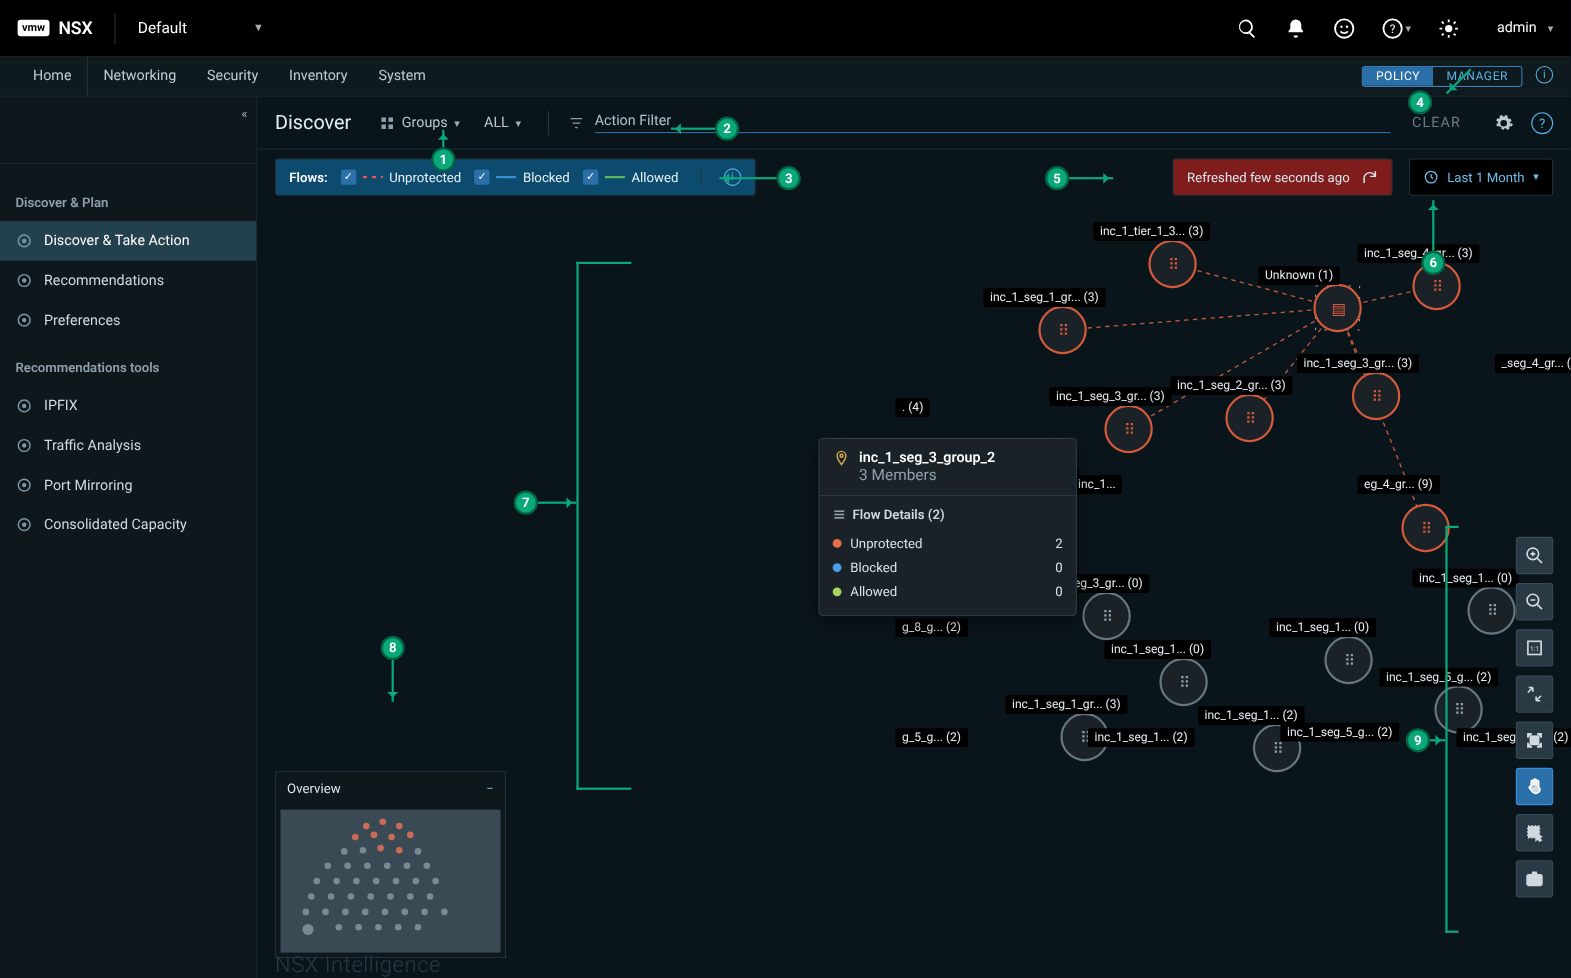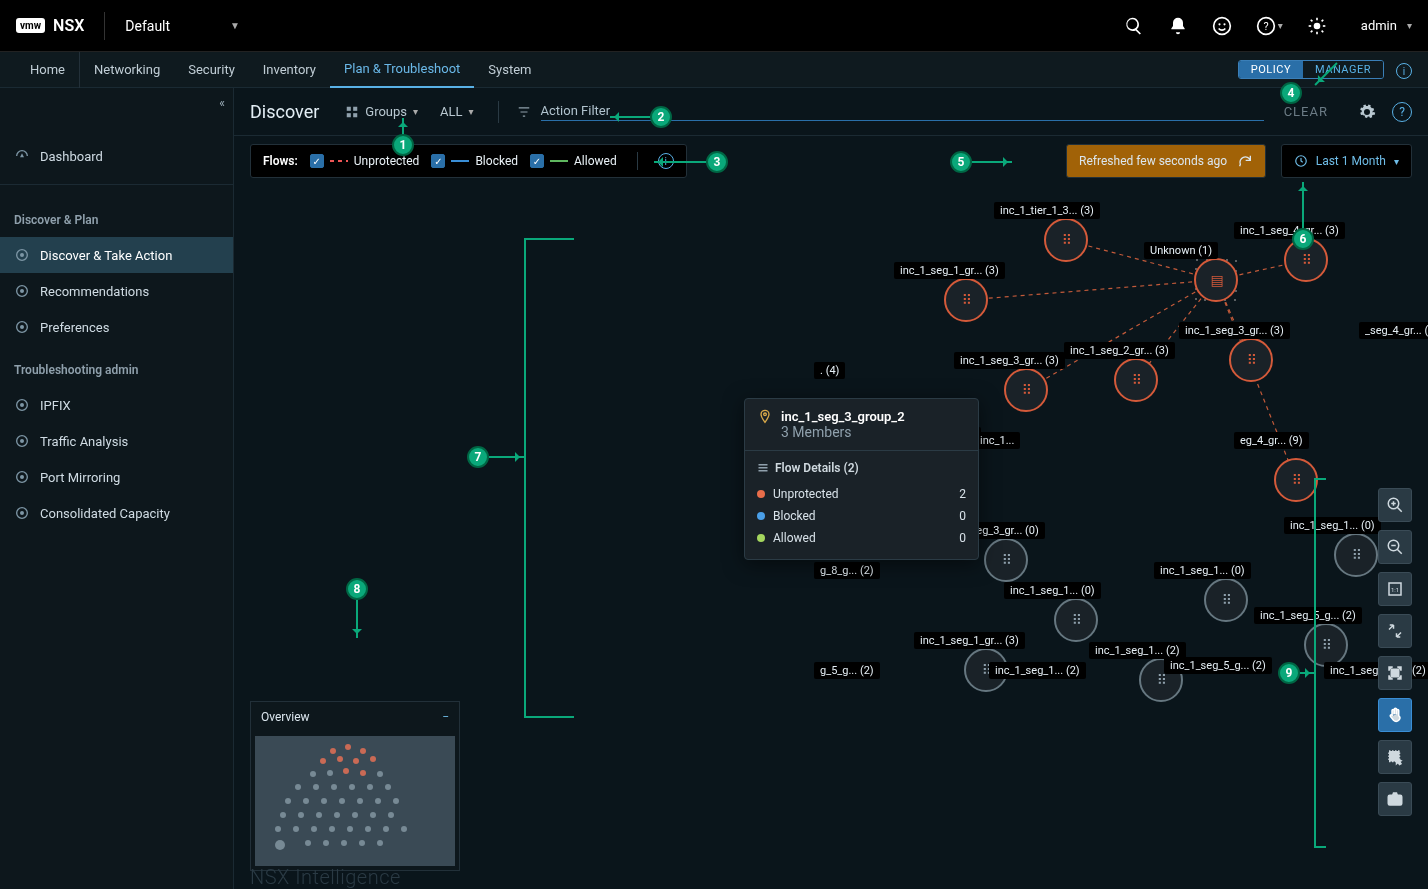--- a/index.html
+++ b/index.html
@@ -30,21 +30,21 @@
 .user-label { color:#fff; font-size:13px; margin-left:10px; margin-right:4px;text-align:center;}
 .chev { font-size:10px; color:#aaa;}
 
 .navbar {
   height:36px; background:#0f1a1f; display:flex; align-items:center; padding:0 16px;
   border-bottom:1px solid #1a2a33;
 }
 .navbar .tab { padding:0 14px; height:36px; display:flex; align-items:center; font-size:13px; color:#c0cdd5; cursor:pointer;}
 .navbar .tab.active { color:#6ab8e8; border-bottom:2px solid #59b1e6;}
 .navbar .tab.sep { border-right:1px solid #233039;}
-.navbar .right { margin-left:auto; display:flex; align-items:flex-end; gap:6px;}
+.navbar .right { margin-left:auto; display:flex; align-items:flex-start; gap:6px;}
 .pill-group { display:flex; border:1px solid #3a7fb8; border-radius:3px; overflow:hidden;}
 .pill { padding:2px 12px; font-size:11px; letter-spacing:0.5px; cursor:pointer;}
 .pill.active { background:#2a6fa8; color:#fff;}
 .pill.inactive { background:#0f1a1f; color:#59b1e6;}
 .info-circle { width:16px; height:16px; border:1.5px solid #59b1e6; color:#59b1e6; border-radius:50%; display:flex; align-items:center; justify-content:center; font-size:10px; margin-left:6px; cursor:pointer;}
 
 .body { display:flex; height: calc(889px - 52px - 36px); }
 .sidebar {
   width: 234px; background:#0d171c; border-right:1px solid #1b2a33; position:relative; padding-top:20px;
 }
@@ -62,31 +62,31 @@
 }
 .page-title { font-size:18px; color:#e3eef5; font-weight:400; margin-right:10px;}
 .tb-btn { display:flex; align-items:center; gap:6px; font-size:13px; color:#b9c8d1; cursor:pointer; padding:0 6px;}
 .groups-ico { width:14px; height:14px; fill:#8fa0ac;}
 .vbar { width:1px; height:22px; background:#2a3a44; margin:0 8px;}
 .filter-input-wrap { display:flex; align-items:center; gap:8px; flex:1; border-bottom:1px solid #2a6fa8; padding-bottom:2px;}
 .filter-label { color:#b0c2cd; font-size:13px;}
 .clear-btn { color:#6b7b85; font-size:13px; letter-spacing:1px; padding:4px 10px; cursor:pointer;}
 .settings-ico, .help-ico { width:18px; height:18px; fill:#b9c8d1; cursor:pointer; margin-left:10px;}
 
-.flows-bar { position:absolute; left:16px; top:56px; height:34px; background:#000000; border:1px solid #223039; border-radius:3px; display:flex; align-items:center; padding:0 12px; gap:12px; font-size:12px;}
+.flows-bar { position:absolute; left:16px; top:56px; height:34px; background:#0c4a6e; border:1px solid #223039; border-radius:3px; display:flex; align-items:center; padding:0 12px; gap:12px; font-size:12px;}
 .flows-bar .label { color:#fff; font-weight:600;}
 .chk { width:14px; height:14px; background:#2a6fa8; border:1px solid #2a6fa8; border-radius:2px; display:inline-flex; align-items:center; justify-content:center; color:#fff; font-size:10px;}
 .flow-item { display:flex; align-items:center; gap:6px; color:#eaf2f7;}
 .legend-dash { width:18px; height:2px; display:inline-block;}
 .legend-dash.red { background:repeating-linear-gradient(90deg,#e55,#e55 4px,transparent 4px,transparent 8px);}
 .legend-dash.blue { background:#3a8ed6;}
 .legend-dash.green { background:#5fb75f;}
 .info-small { width:16px; height:16px; border:1.5px solid #59b1e6; border-radius:50%; display:flex; align-items:center; justify-content:center; font-size:10px; color:#59b1e6; cursor:pointer;}
 
-.refresh-chip { position:absolute; right:162px; top:56px; height:34px; background:#a16207; border:1px solid #223039; border-radius:3px; display:flex; align-items:center; padding:0 12px; gap:10px; font-size:12px; color:#dbe6ee;}
+.refresh-chip { position:absolute; right:162px; top:56px; height:34px; background:#7f1d1d; border:1px solid #223039; border-radius:3px; display:flex; align-items:center; padding:0 12px; gap:10px; font-size:12px; color:#dbe6ee;}
 .time-chip { position:absolute; right:16px; top:56px; height:34px; background:#000; border:1px solid #223039; border-radius:3px; display:flex; align-items:center; padding:0 12px; gap:8px; font-size:12px; color:#6fbde8; cursor:pointer;}
 
 .graph-area { position:absolute; left:350px; top:130px; width:840px; height:620px;}
 .graph-node { position:absolute; width:44px; height:44px; border-radius:50%; border:2px solid #d45a3a; display:flex; align-items:center; justify-content:center; background:#1a2228;}
 .graph-node.gray { border-color:#667780;}
 .node-ico { font-size:14px; color:#d45a3a; letter-spacing:-2px;}
 .graph-node.gray .node-ico { color:#8fa0ac;}
 .node-label { position:absolute; background:#000; color:#e5eef4; font-size:11px; padding:2px 6px; border-radius:2px; white-space:nowrap;}
 
 .tooltip { position:absolute; left:510px; top:310px; width:235px; background:#1a2228; border:1px solid #2b3b45; border-radius:4px; box-shadow:0 4px 20px rgba(0,0,0,0.5); font-size:12px;}
@@ -179,42 +179,35 @@
     </div>
   </div>
 </div>
 
 <div class="navbar">
   <div id="nav-tabs" style="display:flex;">
       <div class="tab sep">Home</div>
       <div class="tab">Networking</div>
       <div class="tab">Security</div>
       <div class="tab">Inventory</div>
-      <div class="tab active">Plan &amp; Troubleshoot</div>
       <div class="tab">System</div>
     </div>
   <div class="right">
     <div class="pill-group">
       <div class="pill active">POLICY</div>
       <div class="pill inactive">MANAGER</div>
     </div>
     <div class="info-circle">i</div>
   </div>
 </div>
 
 <div class="body">
   <div class="sidebar">
     <div class="collapse-handle">«</div>
     <div style="height:30px;"></div>
-    <div class="side-item">
-      <svg class="ico" viewBox="0 0 24 24">
-          <path d="M12 3a9 9 0 00-9 9h2a7 7 0 1114 0h2a9 9 0 00-9-9zm0 5l-3 6h6l-3-6z"></path>
-        </svg>
-      <span>Dashboard</span>
-    </div>
     <div class="side-sep"></div>
     <div class="side-header">Discover &amp; Plan</div>
     <div id="side-g1">
         <div class="side-item active">
           <svg class="ico" viewBox="0 0 24 24">
             <circle cx="12" cy="12" r="8" fill="none" stroke="#7d96a5" stroke-width="2"></circle>
             <circle cx="12" cy="12" r="3"></circle>
           </svg>
           <span>Discover &amp; Take Action</span>
         </div>
@@ -226,21 +219,21 @@
           <span>Recommendations</span>
         </div>
         <div class="side-item">
           <svg class="ico" viewBox="0 0 24 24">
             <circle cx="12" cy="12" r="8" fill="none" stroke="#7d96a5" stroke-width="2"></circle>
             <circle cx="12" cy="12" r="3"></circle>
           </svg>
           <span>Preferences</span>
         </div>
       </div>
-    <div class="side-header">Troubleshooting admin</div>
+    <div class="side-header">Recommendations tools</div>
     <div id="side-g2">
         <div class="side-item">
           <svg class="ico" viewBox="0 0 24 24">
             <circle cx="12" cy="12" r="8" fill="none" stroke="#7d96a5" stroke-width="2"></circle>
             <circle cx="12" cy="12" r="3"></circle>
           </svg>
           <span>IPFIX</span>
         </div>
         <div class="side-item">
           <svg class="ico" viewBox="0 0 24 24">

